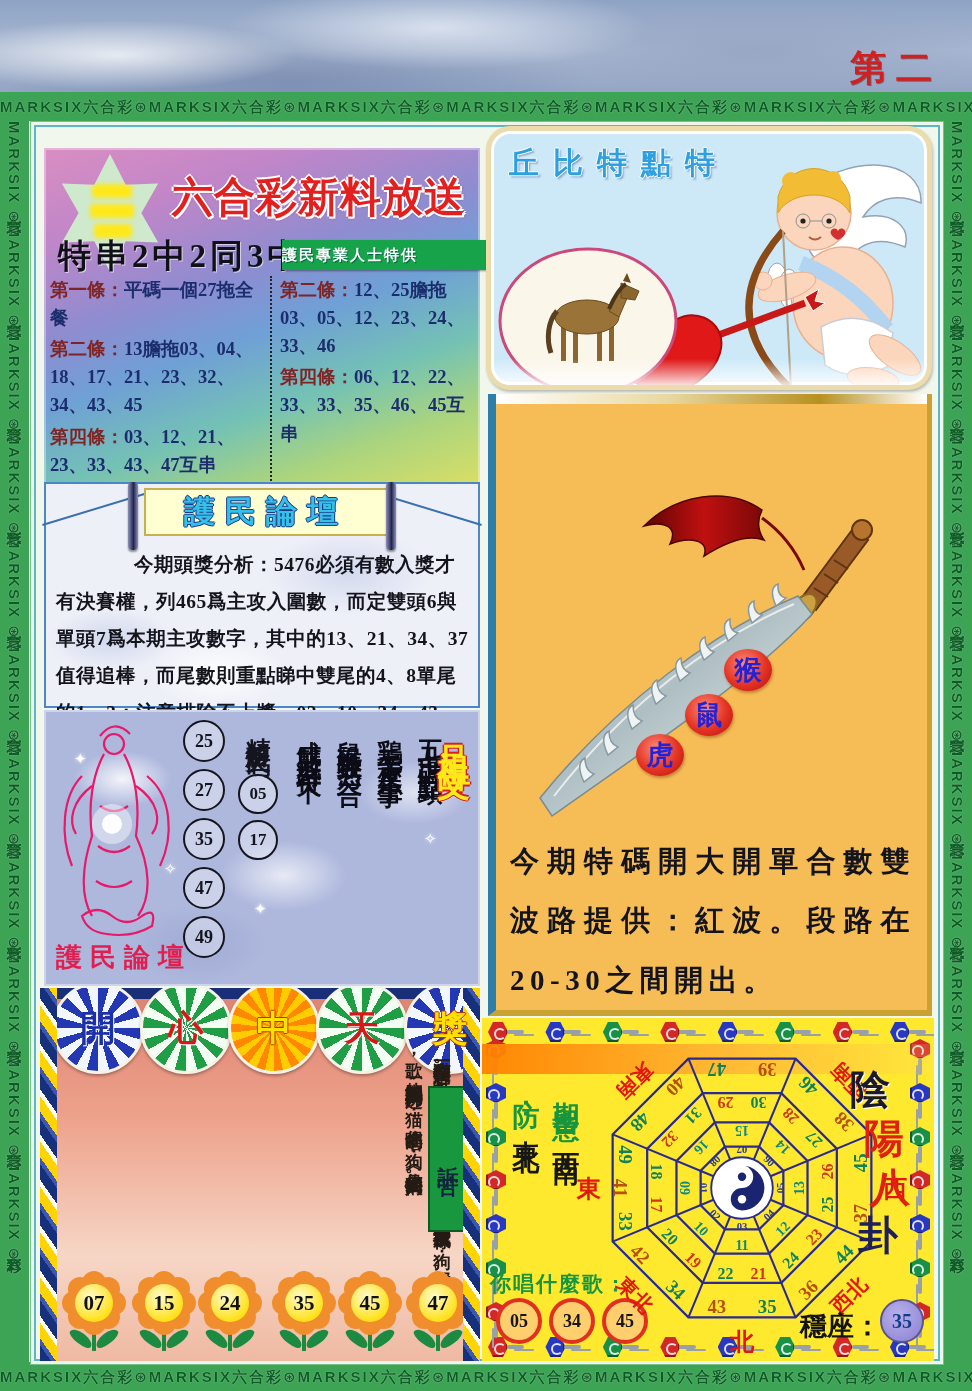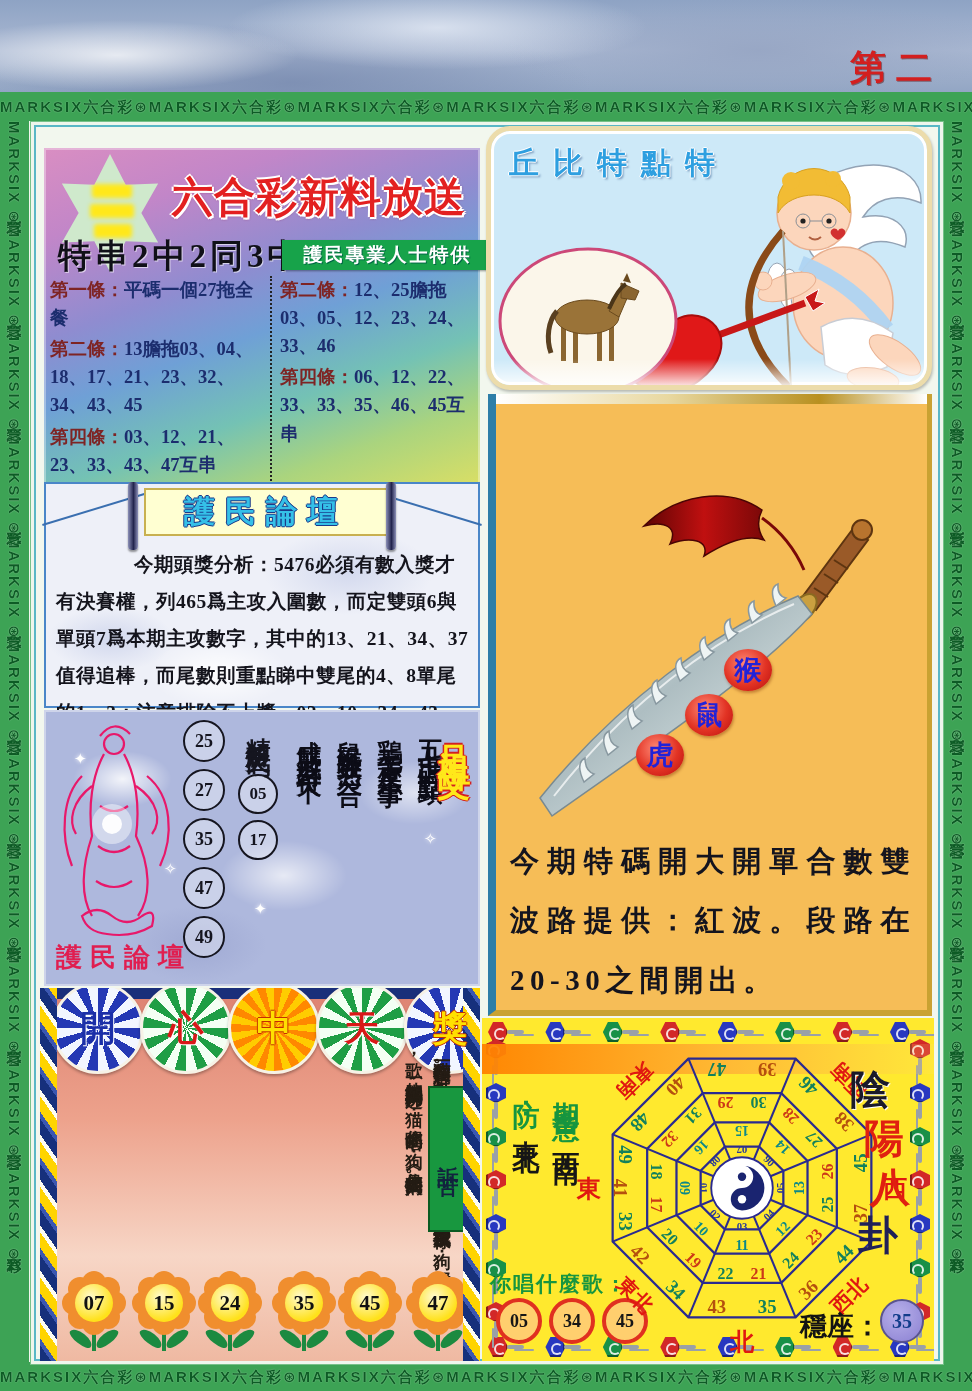--- a/index.html
+++ b/index.html
@@ -32,21 +32,21 @@
       box-shadow:inset 0 0 0 2px rgba(255,255,255,.35);margin-top:26px;}
   .star{position:absolute;left:10px;top:6px;width:112px;height:118px;background:#cfe9cc;
       clip-path:polygon(50% 0%,64% 26%,93% 25%,78% 50%,93% 75%,64% 74%,50% 100%,36% 74%,7% 75%,22% 50%,7% 25%,36% 26%);}
   .star i{position:absolute;background:#ffe81a;filter:blur(2px);border-radius:3px;}
   .pA-title{position:absolute;left:128px;top:22px;width:306px;font-size:41px;font-weight:bold;color:#e32020;
       letter-spacing:1px;white-space:nowrap;
       text-shadow:-2px 0 #fff,2px 0 #fff,0 -2px #fff,0 2px #fff,2px 2px 0 #fff,1px 1px 3px #802;}
   .pA-sub{position:absolute;left:14px;top:86px;font-size:33px;font-weight:bold;color:#101018;
       letter-spacing:4px;text-shadow:1px 1px 0 rgba(255,255,255,.6);}
   .pA-badge{position:absolute;left:238px;top:92px;width:211px;height:30px;background:#17a34a;
-      color:#fff;font-size:19px;font-weight:bold;letter-spacing:2px;line-height:30px;text-align:center;
+      color:#fff;font-size:15px;font-weight:bold;letter-spacing:2px;line-height:30px;
       text-shadow:1px 1px 0 #064;box-shadow:1px 1px 2px rgba(0,0,0,.4);}
   .pA-cols{position:absolute;left:6px;top:128px;right:4px;bottom:4px;display:flex;}
   .pA-col{font-size:18.5px;font-weight:bold;line-height:1.52;}
   .pA-col.l{width:218px;padding-right:4px;}
   .pA-col.r{width:198px;padding-left:8px;border-left:2px dotted #222;}
   .pA-col .lbl{color:#7e2424;}
   .pA-col .val{color:#1c2d6e;}
   .pA-col p{margin:0 0 3px 0;}
   
   .pB{left:486px;top:126px;width:446px;height:264px;background:#cde9f8;border:5px solid #ecdcab;

